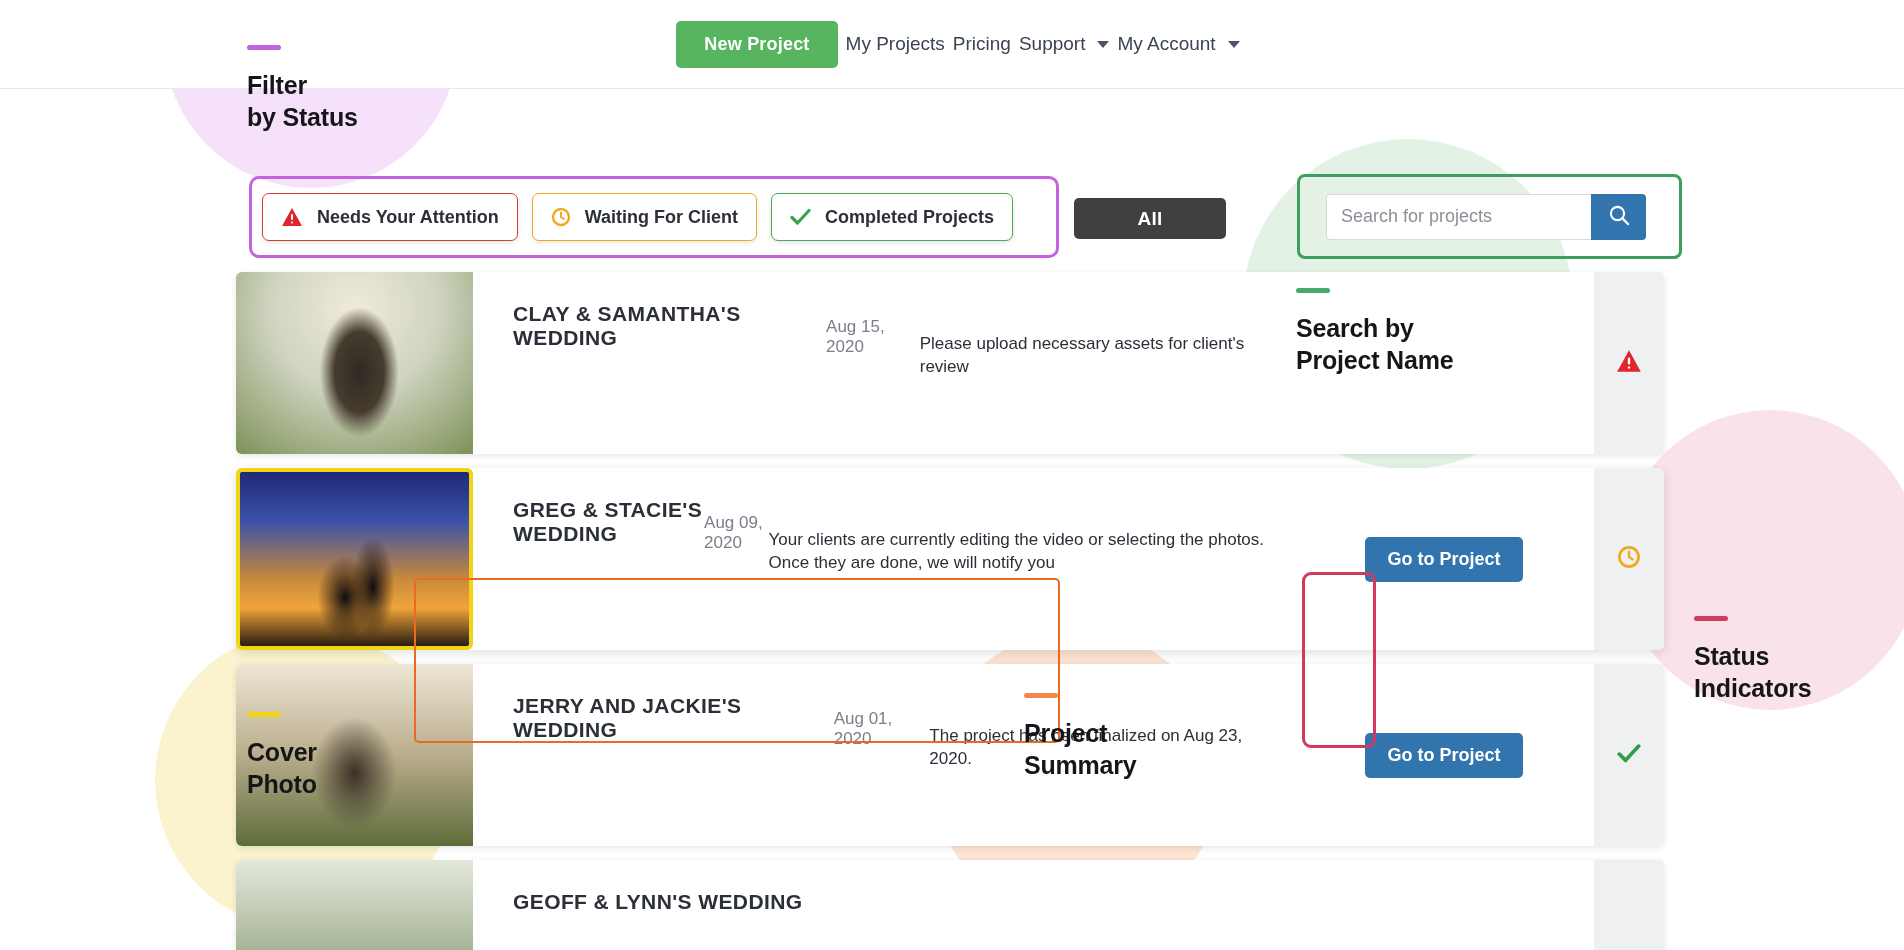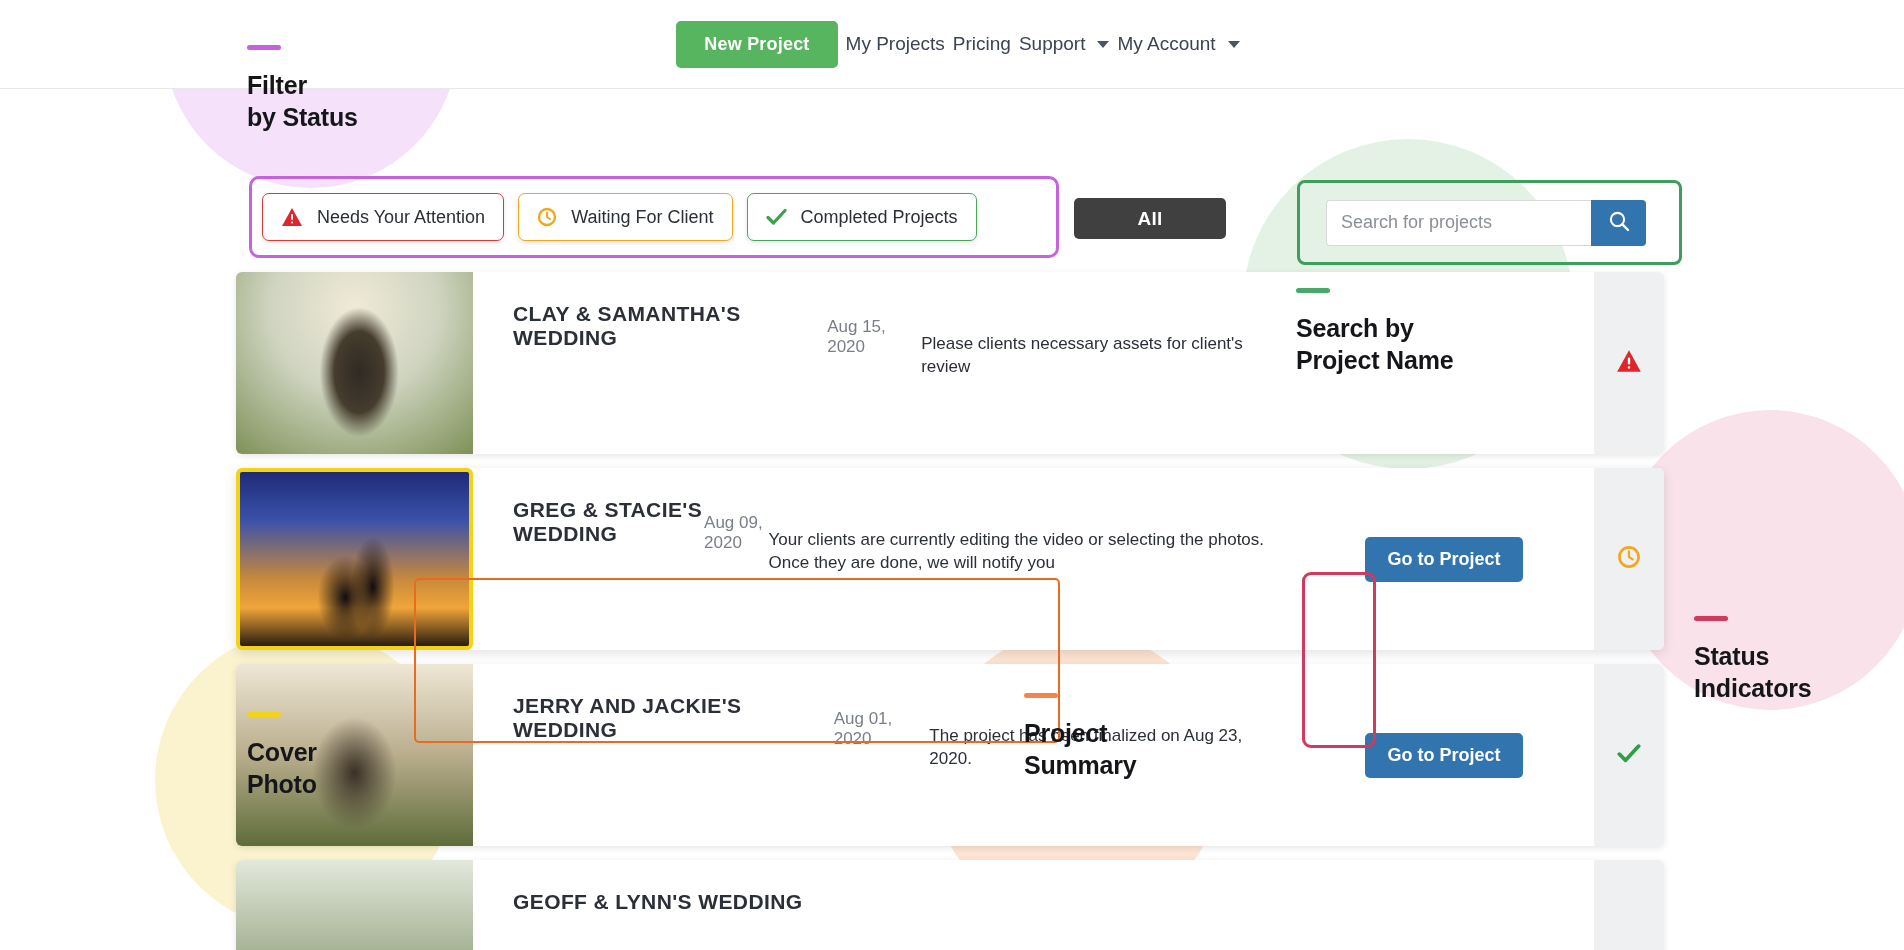--- a/index.html
+++ b/index.html
@@ -85,39 +85,40 @@
   .filterbar {
     display: flex; align-items: center; gap: 14px; height: 100%;
   }
   .fbtn {
     display: flex; align-items: center; gap: 14px;
     background: #ffffff; border-radius: 7px;
     padding: 0 18px; height: 48px;
     font-size: 18px; color: #2b2f38; cursor: pointer;
     box-shadow: 0 2px 5px rgba(0,0,0,.10);
     white-space: nowrap;
+    font-weight: bold;
   }
   .fbtn.red { border: 1px solid #d83a3a; }
   .fbtn.amber { border: 1px solid #f0a81d; }
   .fbtn.green { border: 1px solid #4aa558; }
 
   .allbtn {
     position: absolute; left: 1074px; top: 198px; z-index: 7;
     width: 152px; height: 41px; background: #404040; color: #fff;
     border-radius: 5px; border: none; font-size: 19px; font-weight: 600;
     cursor: pointer; letter-spacing: .3px;
   }
 
   
   .ico-warn { width: 22px; height: 20px; position: relative; flex: none; }
   .ico-warn svg, .ico-clock svg, .ico-check svg { display:block; }
 
   
   .search-wrap {
-    position: absolute; left: 1297px; top: 180px; z-index: 7;
+    position: absolute; left: 1297px; top: 174px; z-index: 7;
     width: 385px; height: 85px; border: 3px solid #3d9e5e; border-radius: 8px;
     display: flex; align-items: center; padding-left: 26px;
   }
   .search-box { display: flex; width: 320px; height: 46px; }
   .search-input {
     flex: 1; border: 1px solid #d7d9dd; border-right: none;
     border-radius: 4px 0 0 4px; padding: 0 14px; font-size: 18px;
     color: #2b2f38; font-family: "Liberation Sans", sans-serif; outline: none;
     background: #fff;
   }
@@ -293,21 +294,21 @@
     </div>
   </div>
 
   <div class="list">
 
     <div class="row">
       <div class="thumb wed1"></div>
       <div class="rowbody">
         <div class="ptitle">CLAY &amp; SAMANTHA'S WEDDING</div>
         <div class="pdate">Aug 15, 2020</div>
-        <div class="pdesc">Please clients necessary assets for client's review</div>
+        <div class="pdesc">Please upload necessary assets for client's review</div>
       </div>
       <div class="rowaction"></div>
       <div class="statuscell">
         <span>
           <svg width="26" height="24" viewBox="0 0 22 20">
               <path d="M11 1 L21 19 L1 19 Z" fill="#e0262a"></path>
               <rect x="10" y="7" width="2" height="6" fill="#fff" rx="1"></rect>
               <rect x="10" y="14.5" width="2" height="2" fill="#fff" rx="1"></rect>
             </svg>
         </span>

